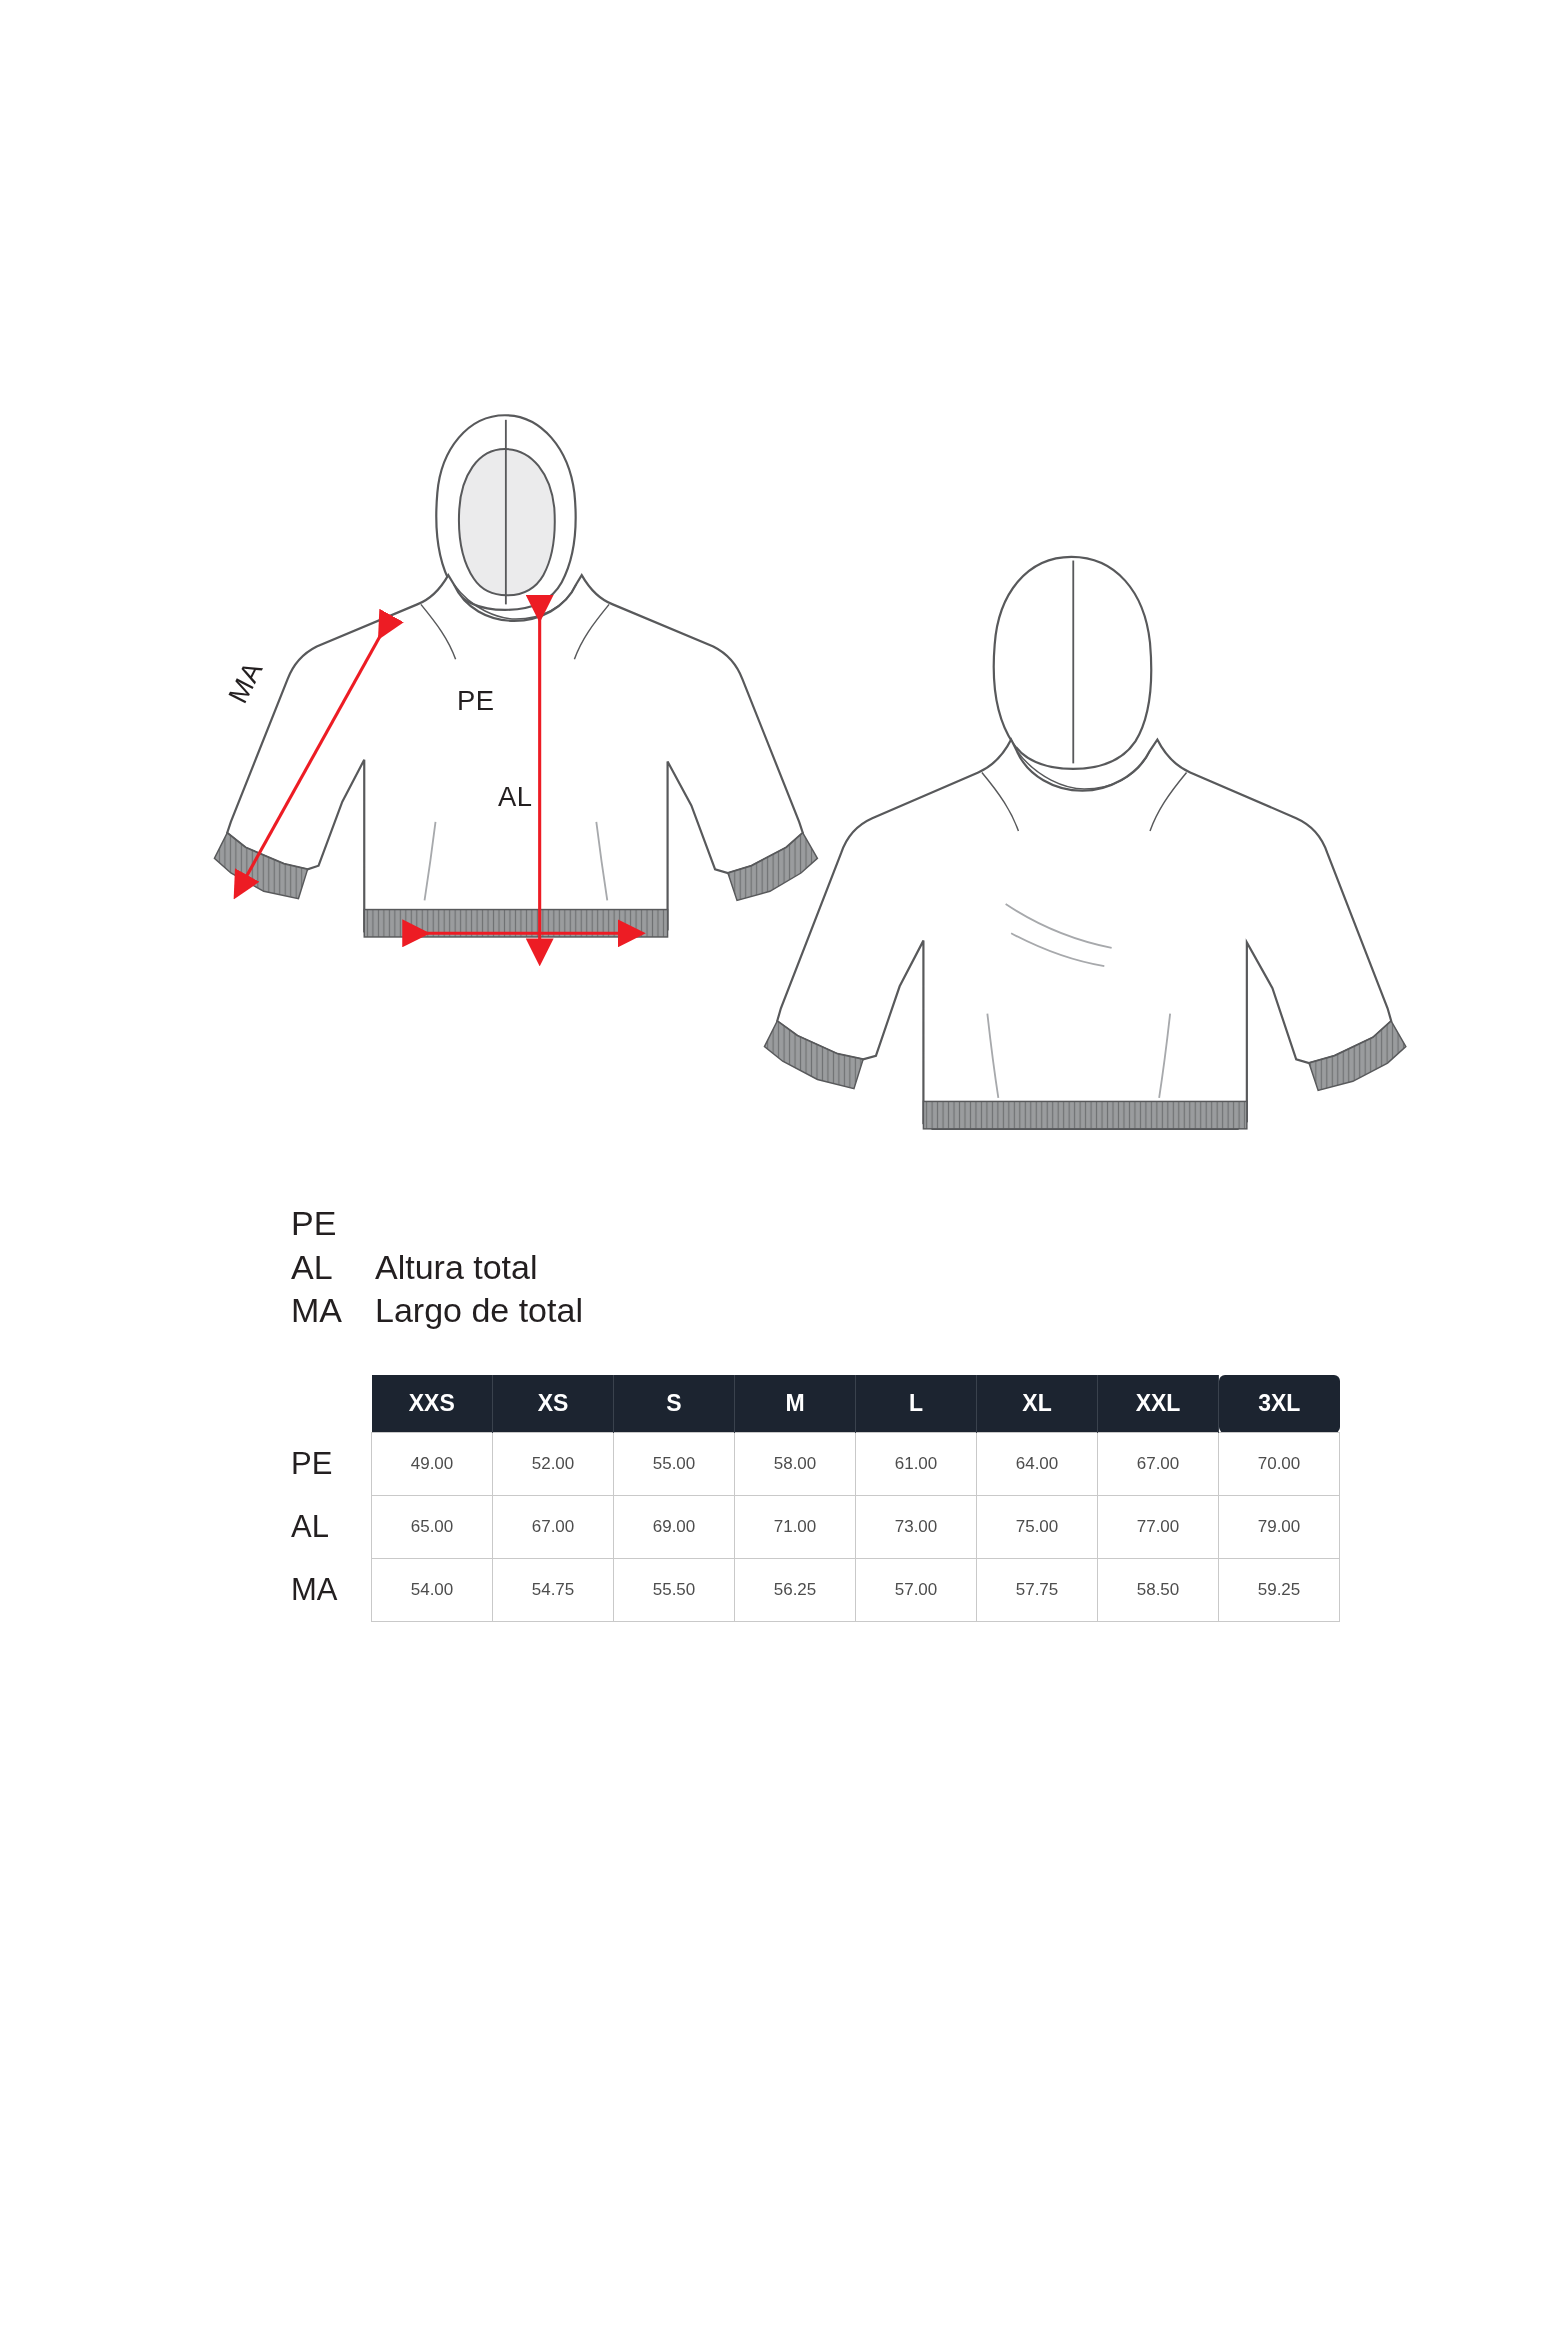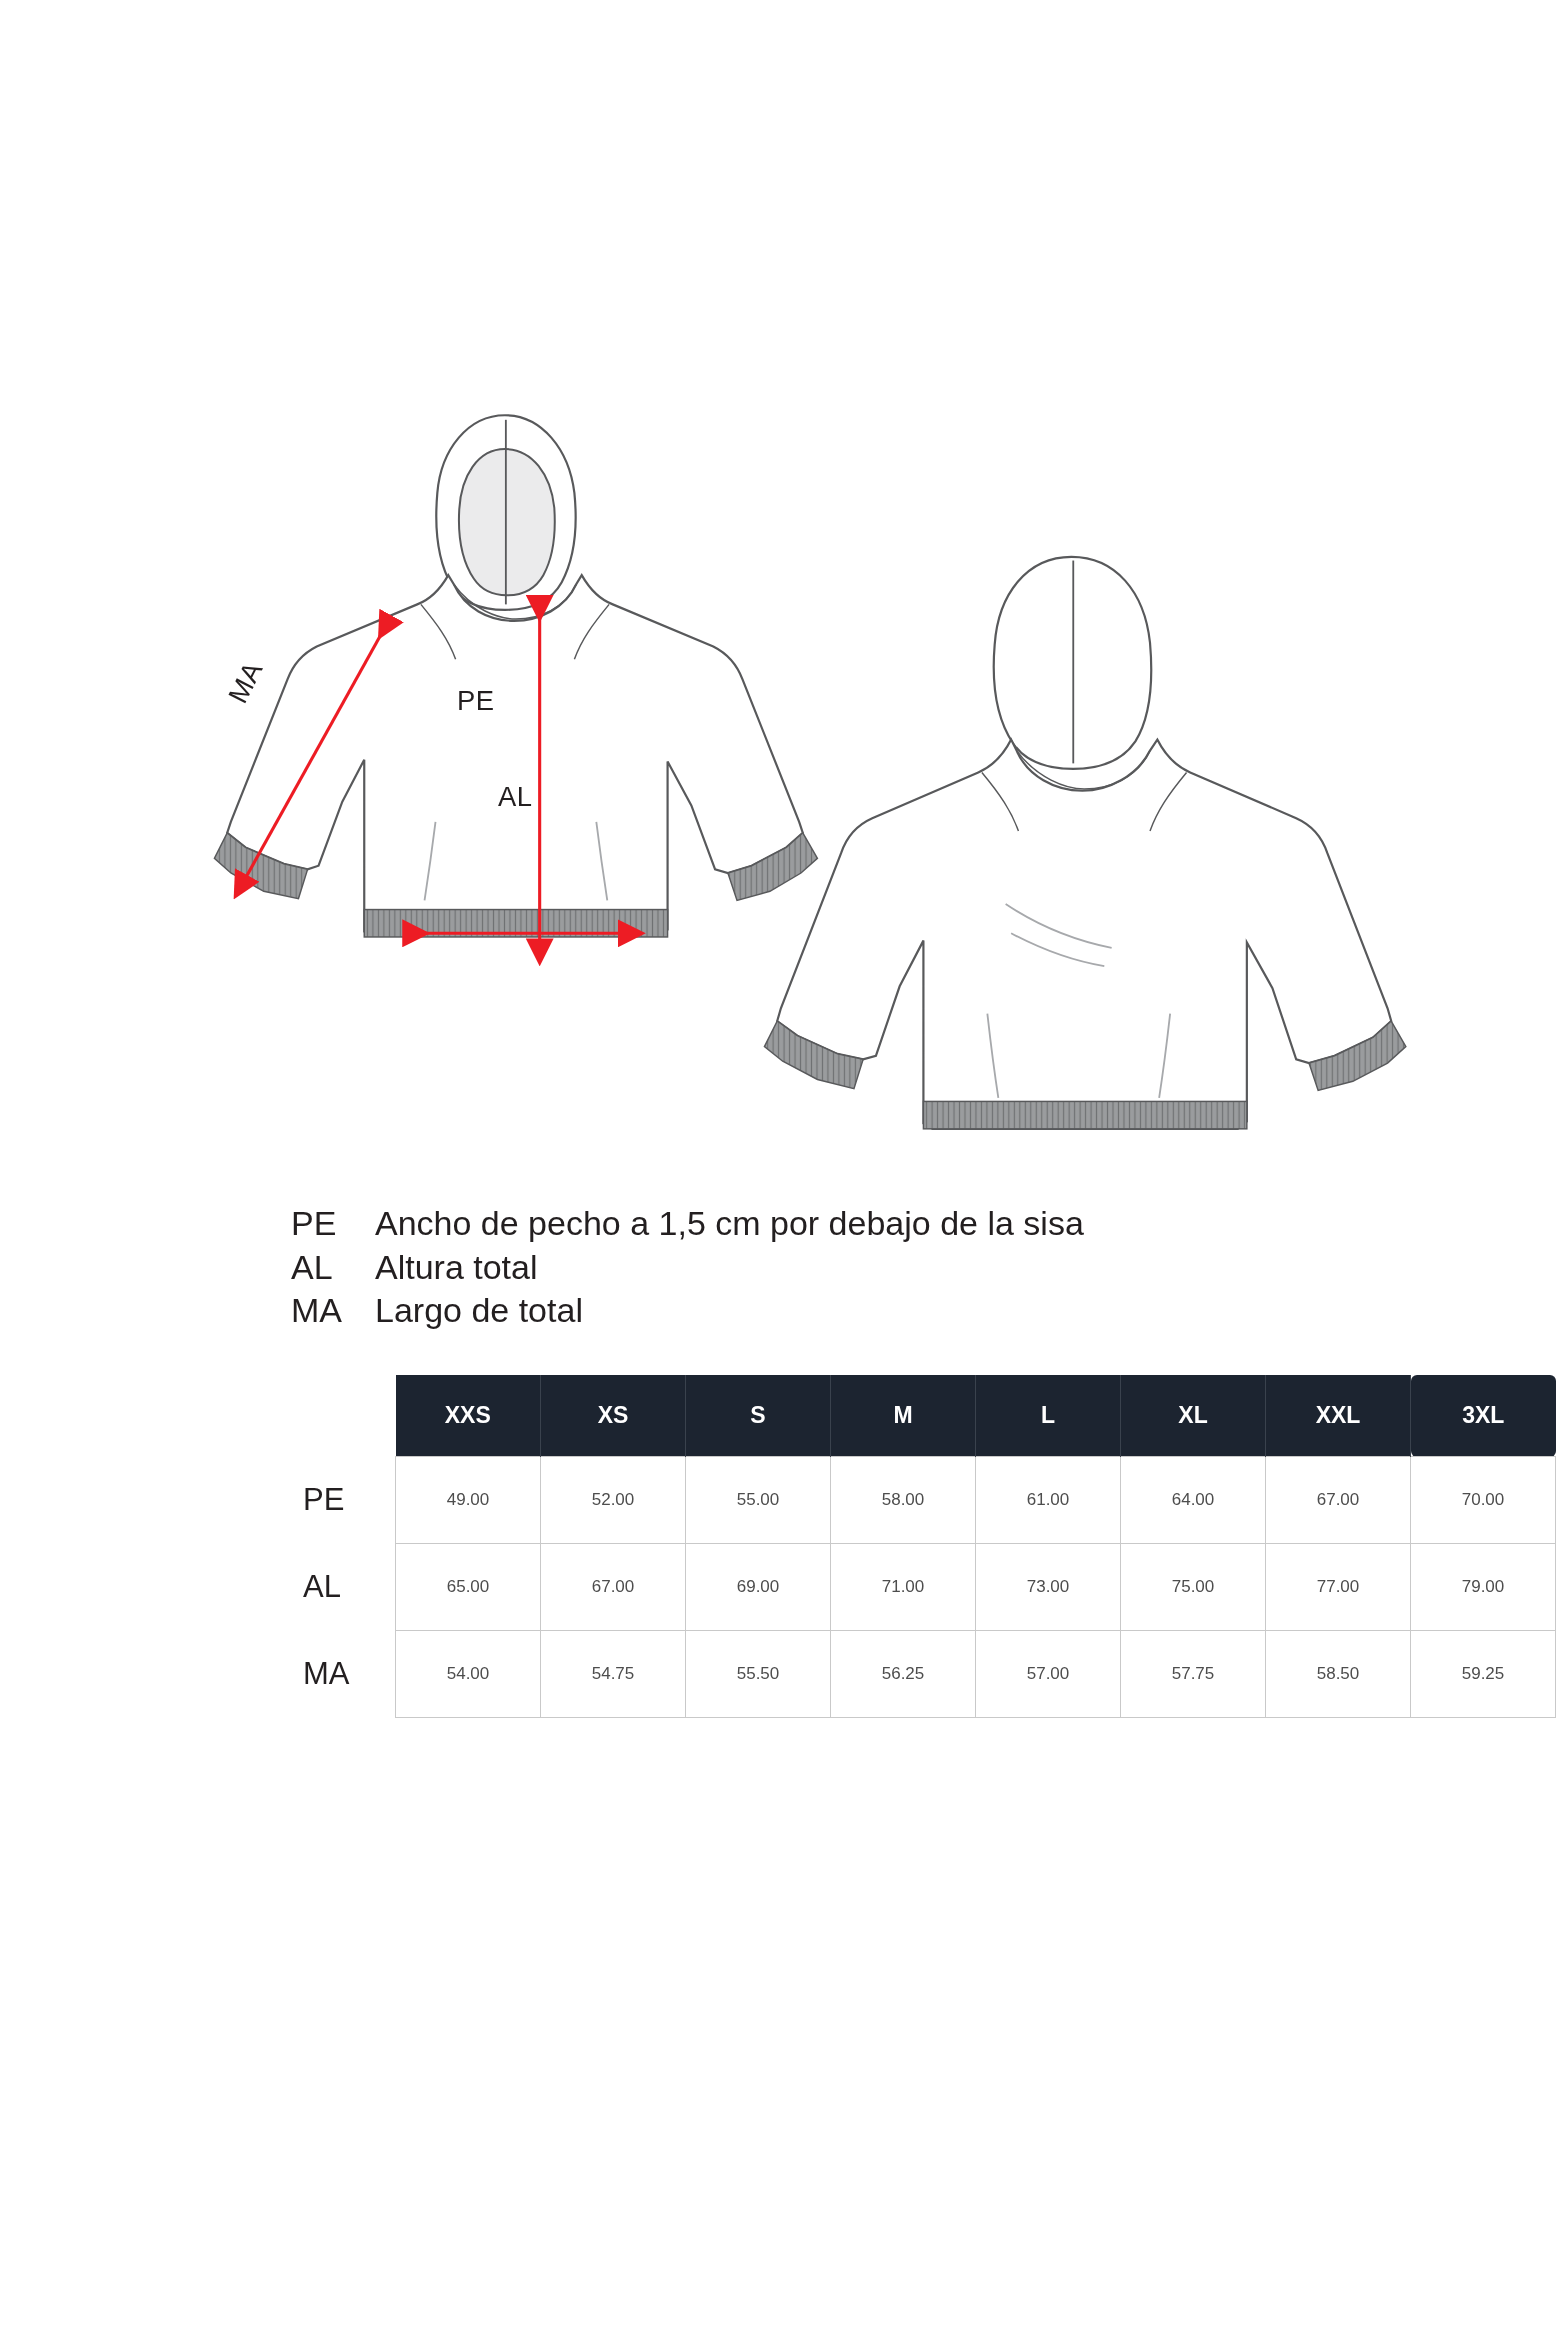--- a/index.html
+++ b/index.html
@@ -79,21 +79,21 @@
     position: absolute;
     left: 291px;
     top: 1375px;
   }
   table.size-table {
     border-collapse: collapse;
     table-layout: fixed;
   }
   table.size-table td,
   table.size-table th {
-    padding: 12px;
+    padding: 0;
     margin: 0;
   }
   .rowlabel {
     width: 80px;
     font-size: 31px;
     color: #231f20;
     text-align: left;
     font-weight: normal;
     padding-right: 12.8px;
     vertical-align: middle;
@@ -266,21 +266,20 @@
     </svg>
   </div>
 
   <div class="meas-label" id="label-pe">PE</div>
   <div class="meas-label" id="label-al">AL</div>
   <div class="meas-label" id="label-ma">MA</div>
 
   <div class="legend">
     <div class="legend-row">
       <span class="legend-code">PE</span>
-      <span class="legend-text">Ancho de pecho a 1,5 cm por debajo de la sisa</span>
     </div>
     <div class="legend-row">
       <span class="legend-code">AL</span>
       <span class="legend-text">Altura total</span>
     </div>
     <div class="legend-row">
       <span class="legend-code">MA</span>
       <span class="legend-text">Largo de total</span>
     </div>
   </div>

